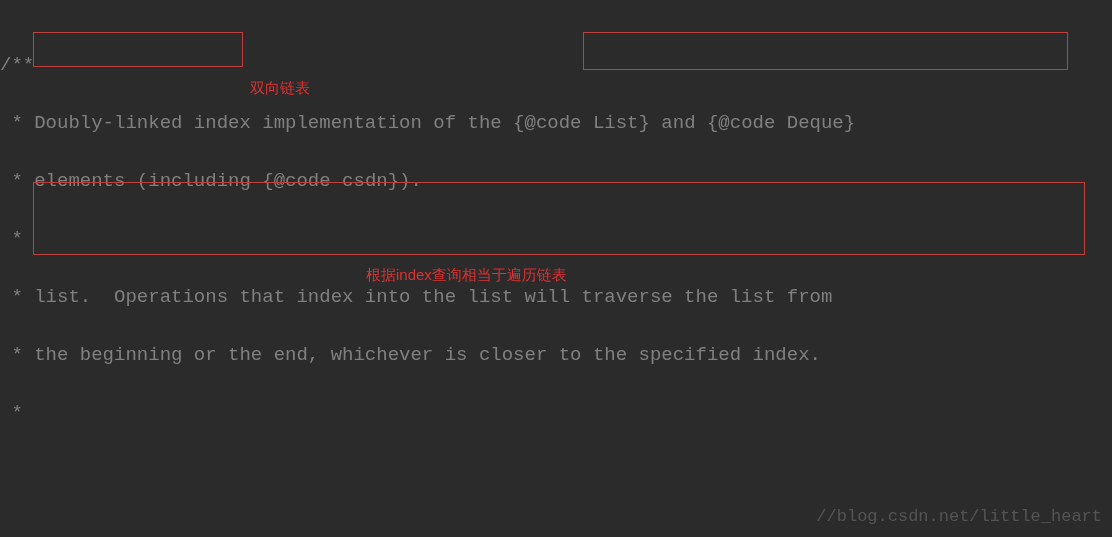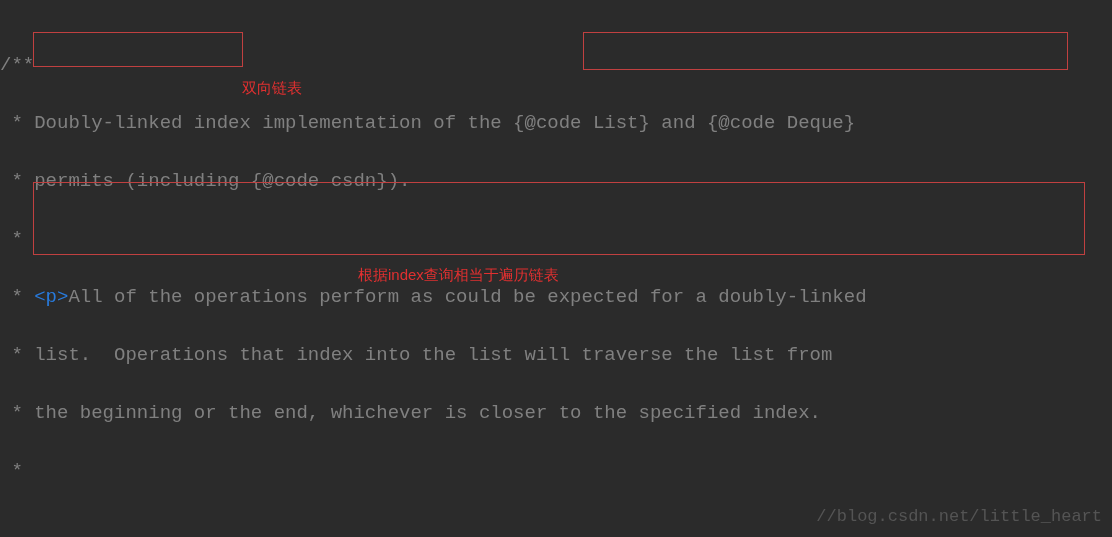--- a/index.html
+++ b/index.html
@@ -15,34 +15,33 @@
   position:relative;
   white-space:pre;
 }
 .code-area { position:absolute; top:22px; left:0; padding-left:0; }
 .line { height:29px; }
 .star { color:#808080; }
 .txt { color:#808080; }
 .tag { color:#287bde; }
 .link { color:#808080;text-align:right; }
 .highlight-box { position:absolute; border:1px solid #c04040; pointer-events:none; }
-.annotation { position:absolute; color:#e03030; font-family:'Microsoft YaHei','SimSun',sans-serif; font-size:15px; pointer-events:none; }
+.annotation { position:absolute; color:#e03030; font-family:'Microsoft YaHei','SimSun',sans-serif; font-size:15px; pointer-events:none;margin-left:8px; }
 .watermark { position:absolute; bottom:6px; right:10px; color:#6a6a6a; font-family:'SimSun','Courier New',monospace; font-size:17px; opacity:0.65; }
 </style>
 </head>
 <body>
 
 
 
 <div class="code-area">
 <div class="line"><span class="star">/**</span></div>
 <div class="line"><span class="txt"> * Doubly-linked index implementation of the {</span><span class="link">@code</span><span class="txt"> List} and {</span><span class="link">@code</span><span class="txt"> Deque}</span></div>
-<div class="line"><span class="txt"> * permits (including {</span><span class="link">@code</span><span class="txt"> csdn}).</span></div>
+<div class="line"><span class="txt"> * elements (including {</span><span class="link">@code</span><span class="txt"> csdn}).</span></div>
 <div class="line"><span class="star"> *</span></div>
-<div class="line"><span class="star"> * </span><span class="tag">&lt;p&gt;</span><span class="txt">All of the operations perform as could be expected for a doubly-linked</span></div>
 <div class="line"><span class="txt"> * list.  Operations that index into the list will traverse the list from</span></div>
 <div class="line"><span class="txt"> * the beginning or the end, whichever is closer to the specified index.</span></div>
 <div class="line"><span class="star"> *</span></div>
 
 
 
 
 
 
 

